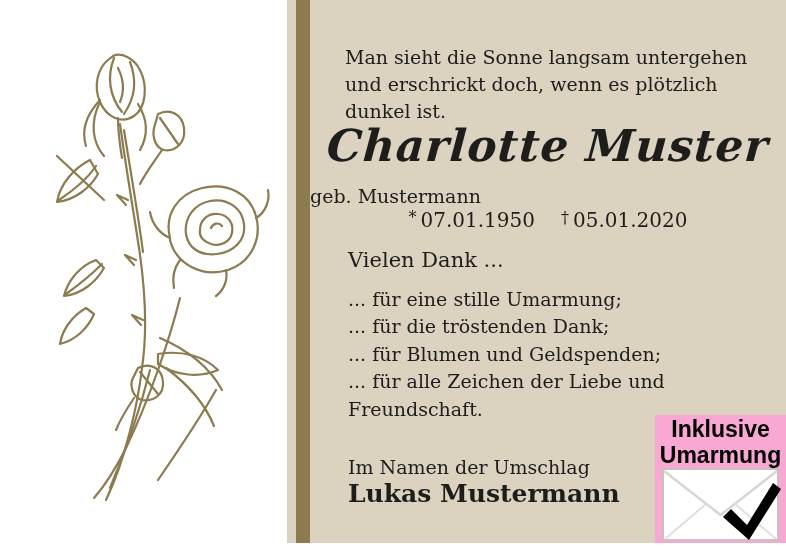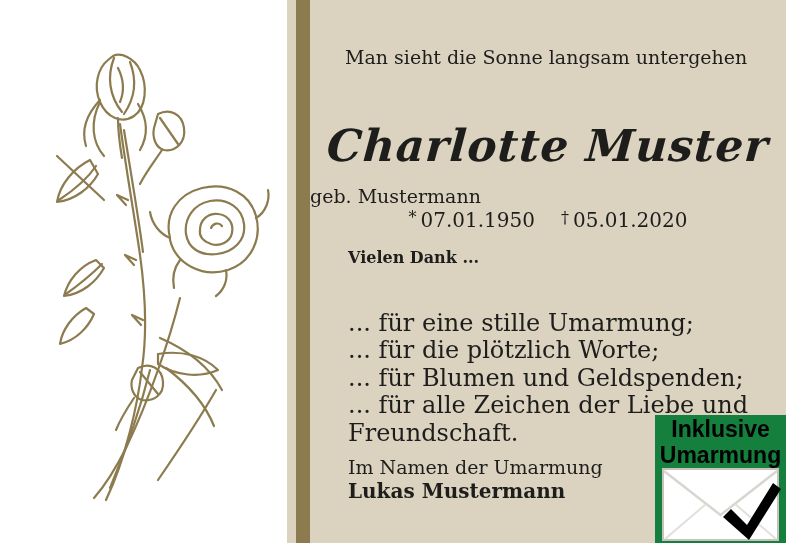--- a/index.html
+++ b/index.html
@@ -13,25 +13,25 @@
   .quote{position:absolute;left:345px;top:44px;font-size:19px;line-height:27px;}
   .name{
     position:absolute;left:310px;top:120px;width:476px;text-align:center;
     font-size:44px;font-style:italic;font-weight:bold;letter-spacing:1px;
     transform:skewX(-4deg);
   }
   .maiden{position:absolute;left:310px;top:185px;width:476px;font-size:19px;}
   .dates{position:absolute;left:310px;top:208px;width:476px;text-align:center;font-size:20px;}
   .dates .sym{font-size:16px;position:relative;top:-4px;margin-right:4px;}
   .dates .gap{display:inline-block;width:26px;}
-  .thanks-heading{position:absolute;left:348px;top:248px;font-size:16px;font-weight:bold;}
-  .thanks-list{position:absolute;left:348px;top:310px;font-size:24px;line-height:27.4px;}
+  .thanks-heading{position:absolute;left:348px;top:248px;font-size:21px;font-weight:normal;}
+  .thanks-list{position:absolute;left:348px;top:286px;font-size:19px;line-height:27.4px;}
   .closing-line{position:absolute;left:348px;top:456px;font-size:19px;}
-  .closing-name{position:absolute;left:348px;top:479px;font-size:20px;font-weight:bold;}
-  .badge{position:absolute;left:655px;top:415px;width:131px;height:128px;background:#15803d;}
+  .closing-name{position:absolute;left:348px;top:479px;font-size:25px;font-weight:bold;}
+  .badge{position:absolute;left:655px;top:415px;width:131px;height:128px;background:#f9a8d4;}
   .badge-text{
     margin-top:1px;text-align:center;font-family:"Liberation Sans", sans-serif;
     font-weight:bold;font-size:23px;line-height:26px;color:#000000;letter-spacing:0px;
   }
   .envelope{position:absolute;left:7px;top:53px;}
   .check{position:absolute;left:66px;top:68px;}
 </style>
 </head>
 <body>
 
@@ -92,40 +92,41 @@
 
         <path d="M98,162 l-11,-5 l9,10"></path>
         <path d="M106,222 l-11,-5 l9,10"></path>
         <path d="M113,282 l-11,-5 l9,10"></path>
       </g>
     </svg>
   </div>
 
   <div class="quote">
     <div>Man sieht die Sonne langsam untergehen</div>
+    <div>und erschrickt doch, wenn es plötzlich dunkel ist.</div>
   </div>
 
   <div class="name">Charlotte Muster</div>
 
   <div class="maiden">geb. Mustermann</div>
 
   <div class="dates">
     <span class="sym">*</span><span>07.01.1950</span><span class="gap"></span><span class="sym">†</span><span>05.01.2020</span>
   </div>
 
   <div class="thanks-heading">Vielen Dank ...</div>
 
   <div class="thanks-list">
     <div>... für eine stille Umarmung;</div>
-    <div>... für die plötzlich Worte;</div>
+    <div>... für die tröstenden Dank;</div>
     <div>... für Blumen und Geldspenden;</div>
     <div>... für alle Zeichen der Liebe und Freundschaft.</div>
   </div>
 
-  <div class="closing-line">Im Namen der Umarmung</div>
+  <div class="closing-line">Im Namen der Umschlag</div>
   <div class="closing-name">Lukas Mustermann</div>
 
   <div class="badge">
     <div class="badge-text">
       <div>Inklusive</div>
       <div>Umarmung</div>
     </div>
     <svg class="envelope" width="117" height="73" viewBox="0 0 117 73" xmlns="http://www.w3.org/2000/svg">
       <rect x="1" y="1" width="115" height="71" fill="#ffffff" stroke="#c7c2bc" stroke-width="2"></rect>
       <polyline points="2,3 58.5,47 115,3" fill="none" stroke="#d9d5d0" stroke-width="2.5"></polyline>

